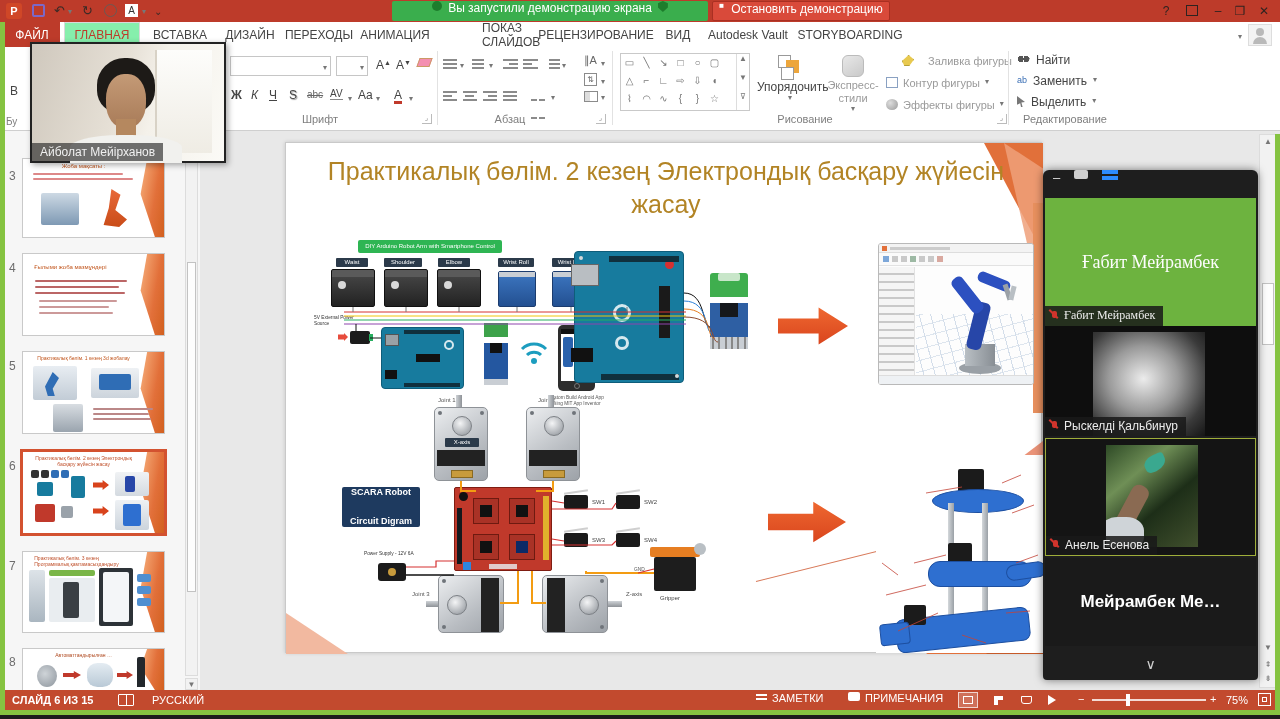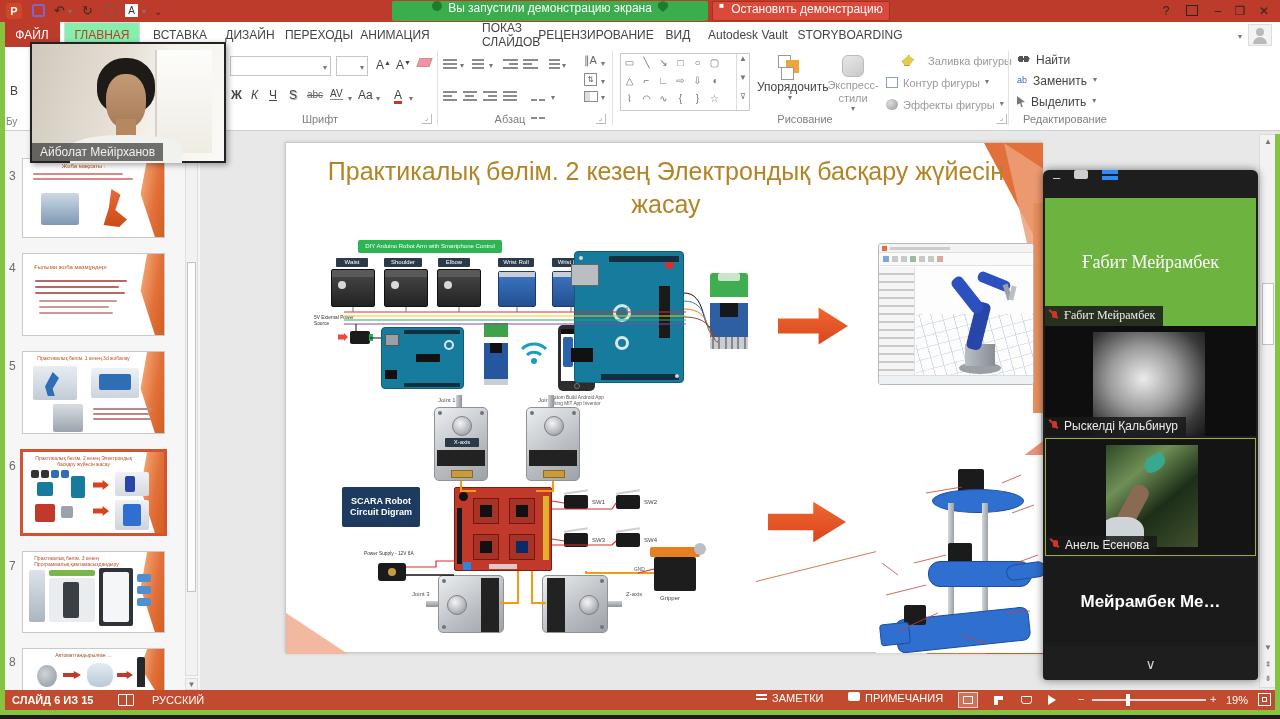--- a/index.html
+++ b/index.html
@@ -539,21 +539,21 @@
     </div>
     <div class="a" style="left:262px;top:252px;width:6px;height:14px;background:linear-gradient(90deg,#cfd3d7,#8e9297);"></div>
     <div class="a step" style="left:240px;top:264px;width:54px;height:74px;">
       <div class="screw a" style="left:3px;top:3px;"></div>
         <div class="screw a" style="right:3px;top:3px;"></div>
       <div class="stepc a" style="left:17px;top:8px;width:20px;height:20px;"></div>
       <div class="a" style="left:2px;top:42px;width:48px;height:16px;background:#222;"></div>
       <div class="a" style="left:16px;top:62px;width:22px;height:8px;background:#c89b3c;border:1px solid #8a6a22;"></div>
     </div>
 
-    <div class="a" style="left:56px;top:344px;width:78px;height:40px;background:#1e3a5f;border-radius:2px;color:#fff;font-size:9px;font-weight:bold;text-align:center;display:flex;flex-direction:column;justify-content:center;line-height:1.25;">
+    <div class="a" style="left:56px;top:344px;width:78px;height:40px;background:#1e3a5f;border-radius:2px;color:#fff;font-size:9px;font-weight:bold;text-align:center;display:flex;flex-direction:column;justify-content:space-between;line-height:1.25;">
       <span>SCARA Robot</span>
         <span>Circuit Digram</span>
     </div>
 
     <div class="a" style="left:168px;top:344px;width:98px;height:84px;background:#c0392b;border:1px solid #7f1d12;border-radius:2px;">
       <div class="a" style="left:4px;top:4px;width:9px;height:9px;border-radius:50%;background:#111;"></div>
       <div class="a" style="left:18px;top:10px;width:26px;height:26px;background:#a93226;border:1px solid #6e1a10;">
           <div style="width:12px;height:12px;background:#111;margin:6px auto;"></div>
         </div>
       <div class="a" style="left:54px;top:10px;width:26px;height:26px;background:#a93226;border:1px solid #6e1a10;">
@@ -769,21 +769,21 @@
         <i style="width:11px;height:8px;border:1px solid #fff;border-radius:0 0 3px 3px;display:inline-block;"></i>
       </div>
     <div class="a viewbtn" style="left:1044px;top:2px;">
         <i style="width:0;height:0;border:5px solid transparent;border-left:8px solid #fff;display:inline-block;"></i>
       </div>
 
     <div class="a st" style="left:1078px;top:3px;">−</div>
     <div class="a" style="left:1092px;top:9px;width:114px;height:2px;background:rgba(255,255,255,.8);"></div>
     <div class="a" style="left:1126px;top:4px;width:4px;height:12px;background:#fff;"></div>
     <div class="a st" style="left:1210px;top:3px;">+</div>
-    <div class="a st" style="left:1226px;top:4px;">19%</div>
+    <div class="a st" style="left:1226px;top:4px;">75%</div>
     <div class="a" style="left:1258px;top:3px;width:13px;height:13px;border:1px solid #fff;">
         <div style="width:5px;height:5px;border:1px solid #fff;margin:3px auto;"></div>
       </div>
   </div>
 
   <div class="a greenb" style="left:0;top:22px;width:5px;height:693px;"></div>
   <div class="a greenb" style="left:1275px;top:134px;width:5px;height:581px;"></div>
   <div class="a greenb" style="left:0;top:710px;width:1280px;height:5px;"></div>
   <div class="a" style="left:0;top:715px;width:1280px;height:4px;background:#1c1c1c;z-index:71;"></div>
 

